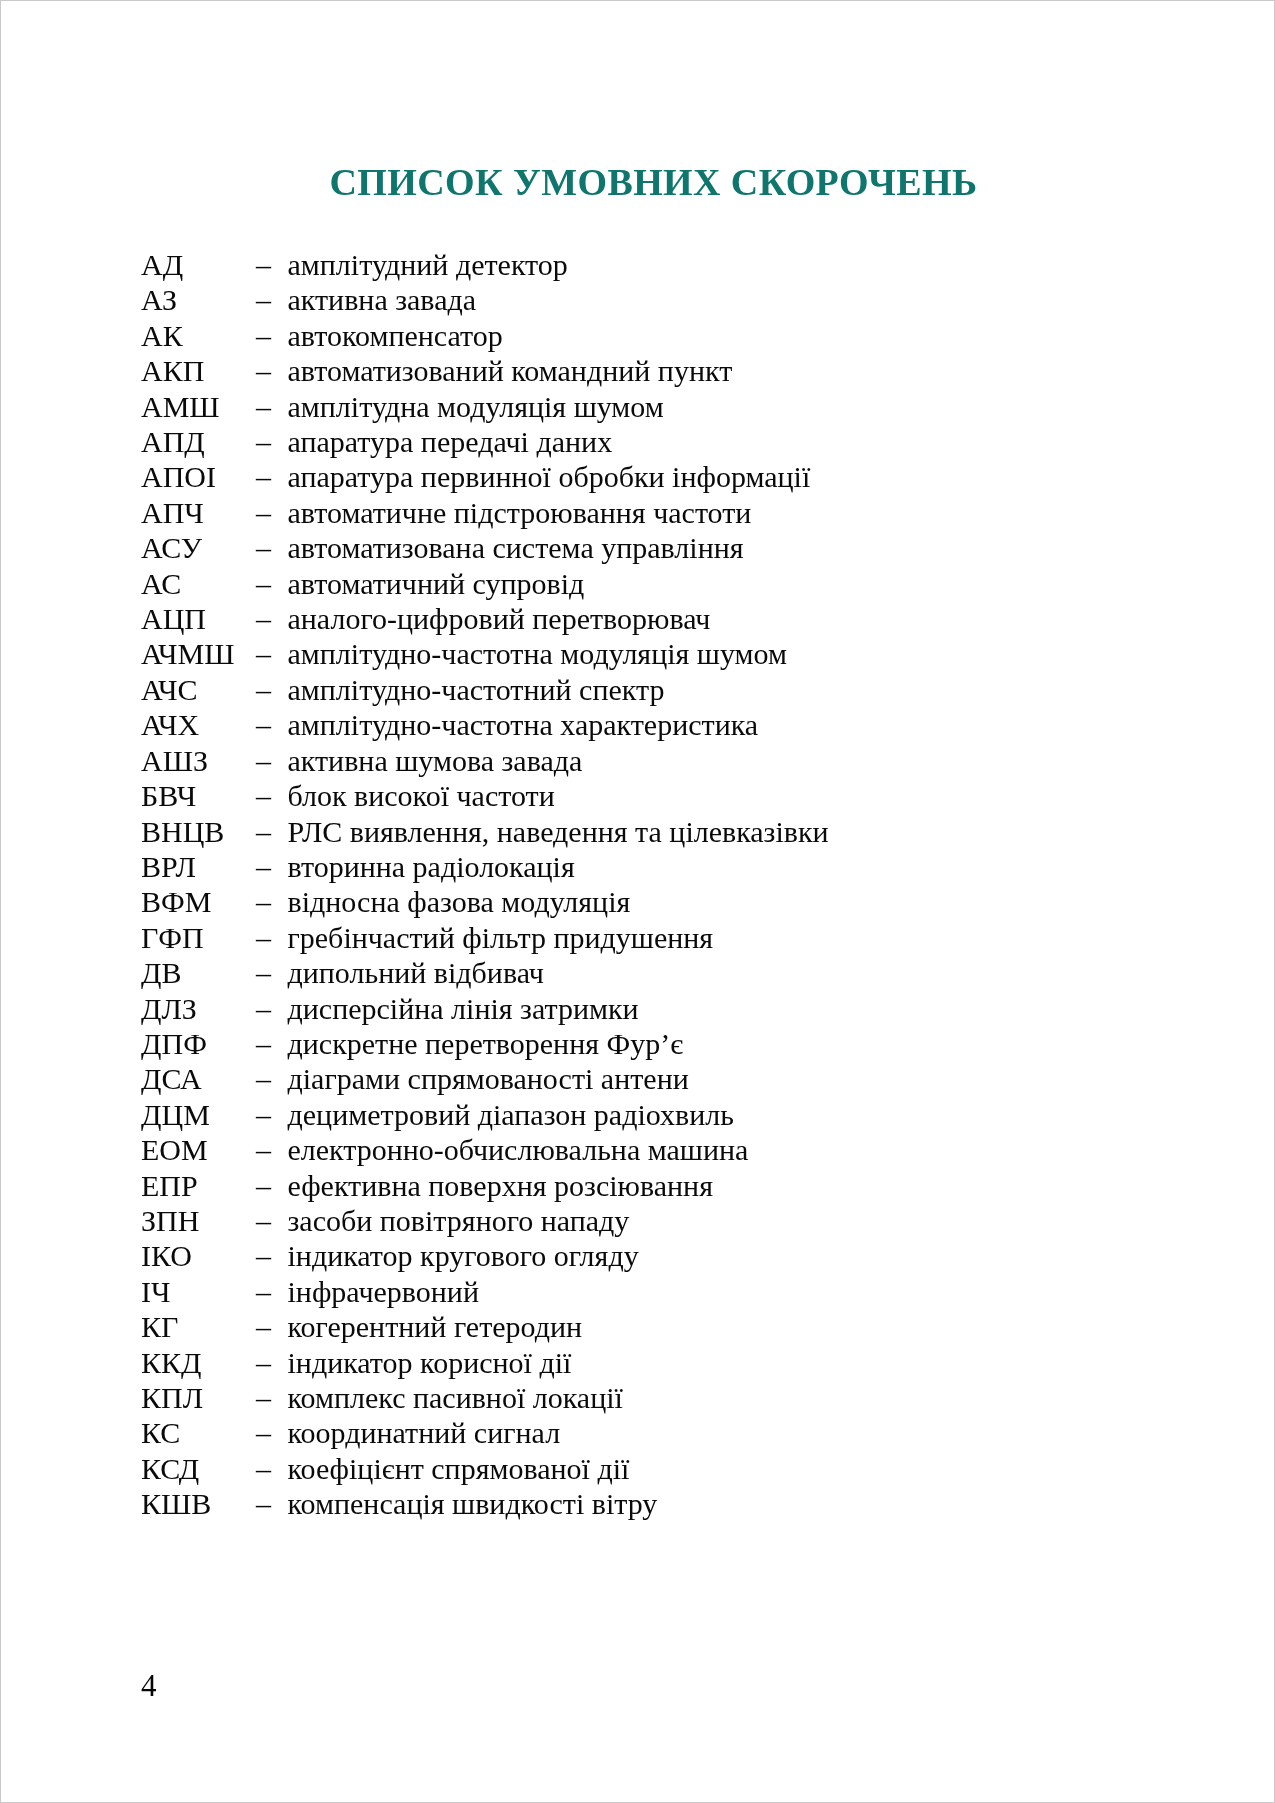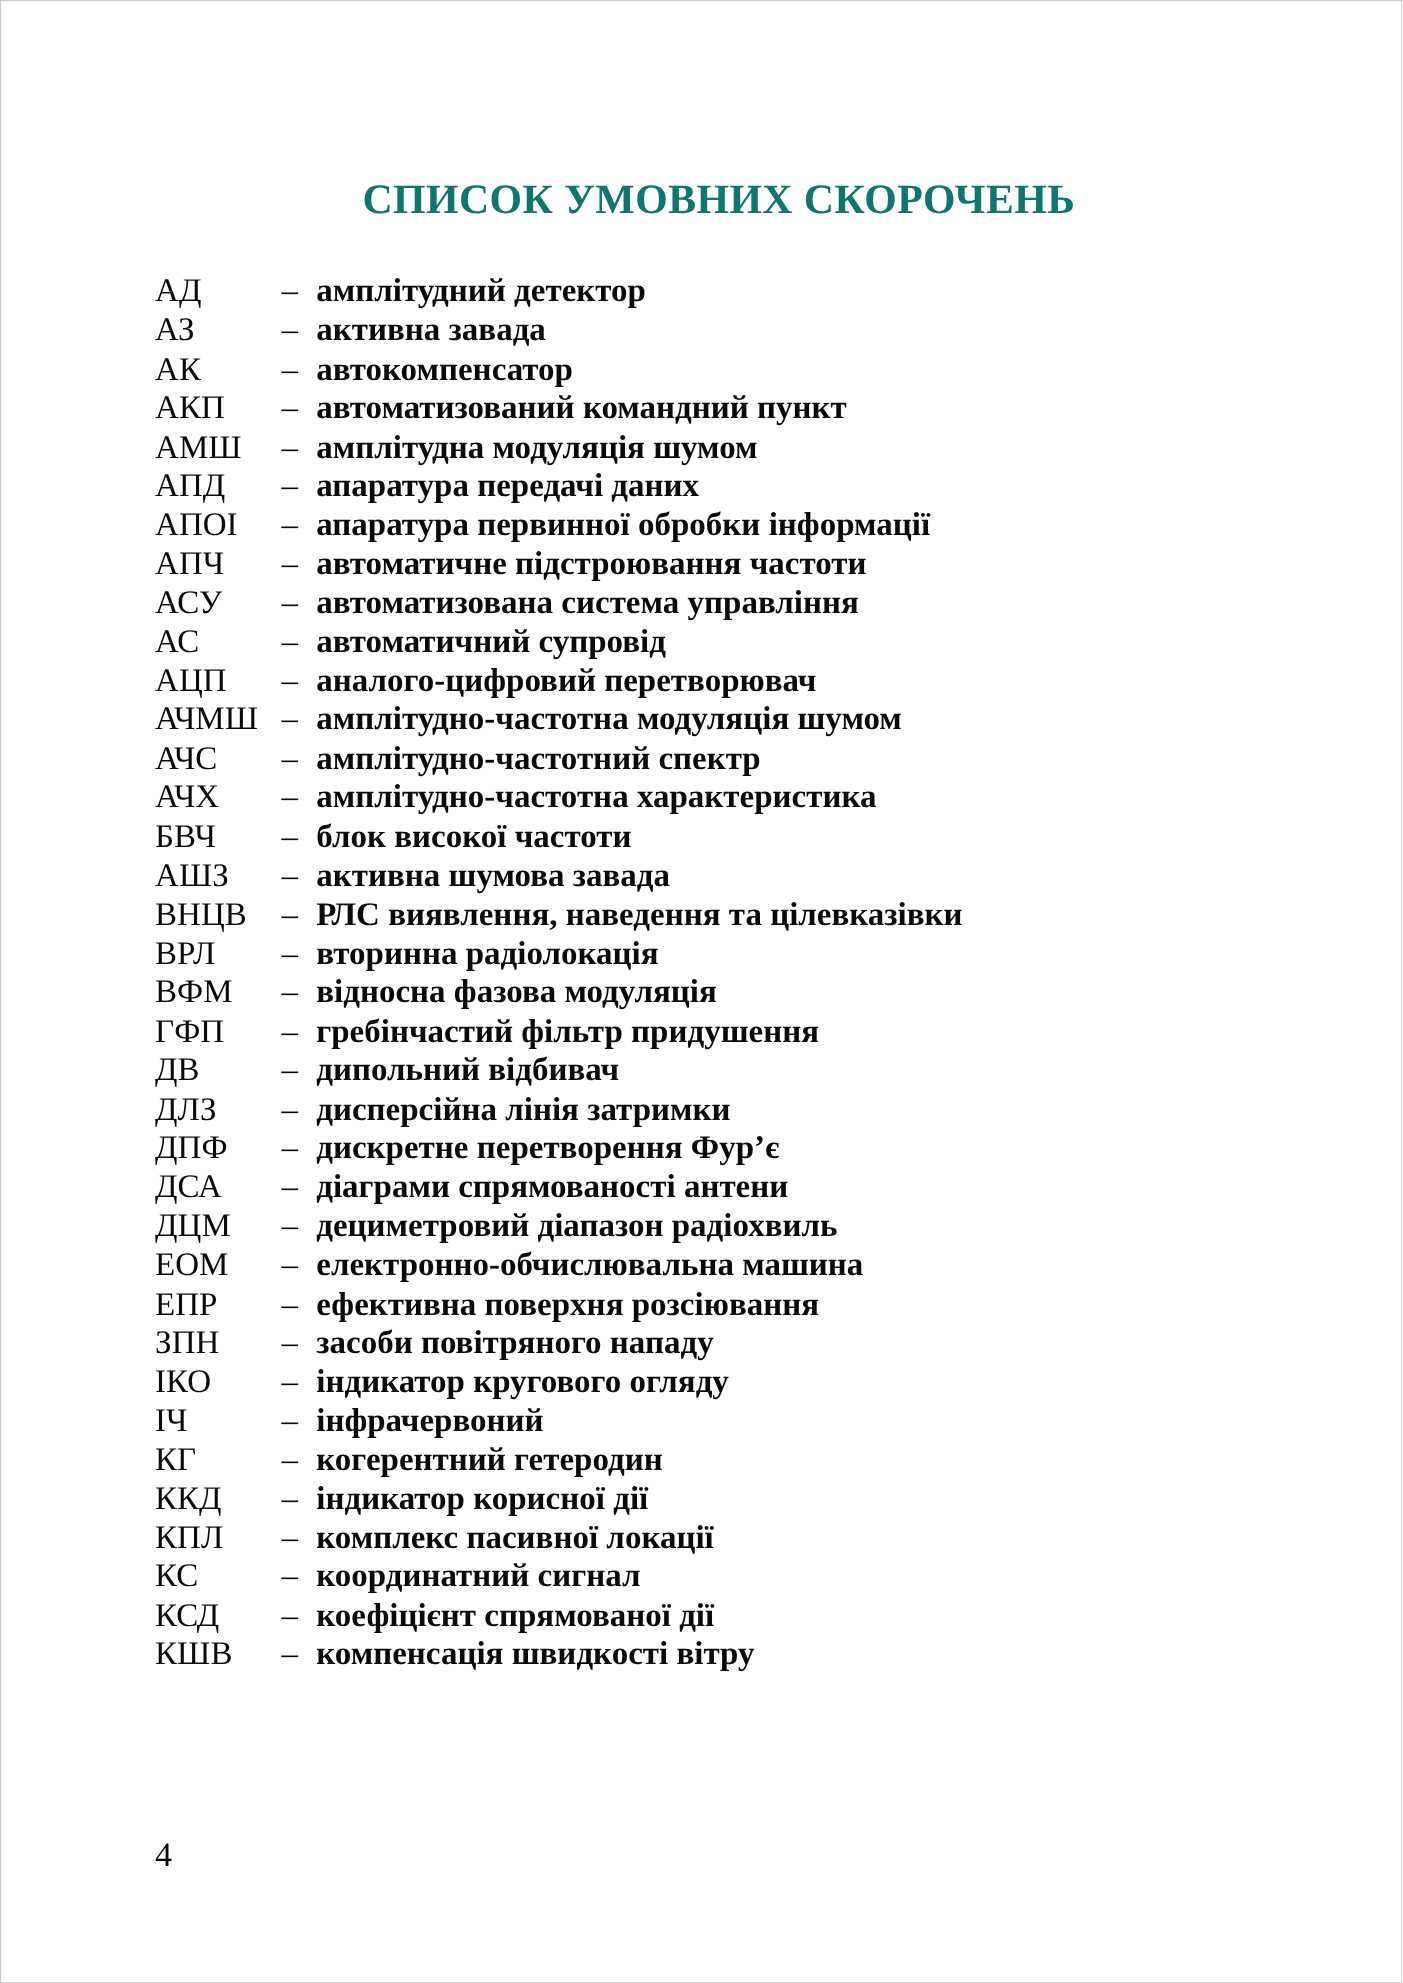--- a/index.html
+++ b/index.html
@@ -47,21 +47,20 @@
   }
   .abbr-term {
     flex: 0 0 115px;
     min-width: 115px;
   }
   .abbr-def .dash {
     display: inline-block;
   }
   .abbr-def .def-text {
     margin-left: 9px;
-    font-weight: bold;
   }
   .page-number {
     position: absolute;
     left: 140px;
     top: 1668px;
     font-size: 31px;
     line-height: 34px;
     color: #050505;
   }
 </style>
@@ -181,36 +180,36 @@
 
       <div class="abbr-row">
         <span class="abbr-term">АЧХ</span>
         <span class="abbr-def">
           <span class="dash">–</span>
           <span class="def-text">амплітудно-частотна характеристика</span>
         </span>
       </div>
 
       <div class="abbr-row">
+        <span class="abbr-term">АШЗ</span>
+        <span class="abbr-def">
+          <span class="dash">–</span>
+          <span class="def-text">активна шумова завада</span>
+        </span>
+      </div>
+
+      <div class="abbr-row">
         <span class="abbr-term">БВЧ</span>
         <span class="abbr-def">
           <span class="dash">–</span>
           <span class="def-text">блок високої частоти</span>
         </span>
       </div>
 
       <div class="abbr-row">
-        <span class="abbr-term">АШЗ</span>
-        <span class="abbr-def">
-          <span class="dash">–</span>
-          <span class="def-text">активна шумова завада</span>
-        </span>
-      </div>
-
-      <div class="abbr-row">
         <span class="abbr-term">ВНЦВ</span>
         <span class="abbr-def">
           <span class="dash">–</span>
           <span class="def-text">РЛС виявлення, наведення та цілевказівки</span>
         </span>
       </div>
 
       <div class="abbr-row">
         <span class="abbr-term">ВРЛ</span>
         <span class="abbr-def">

